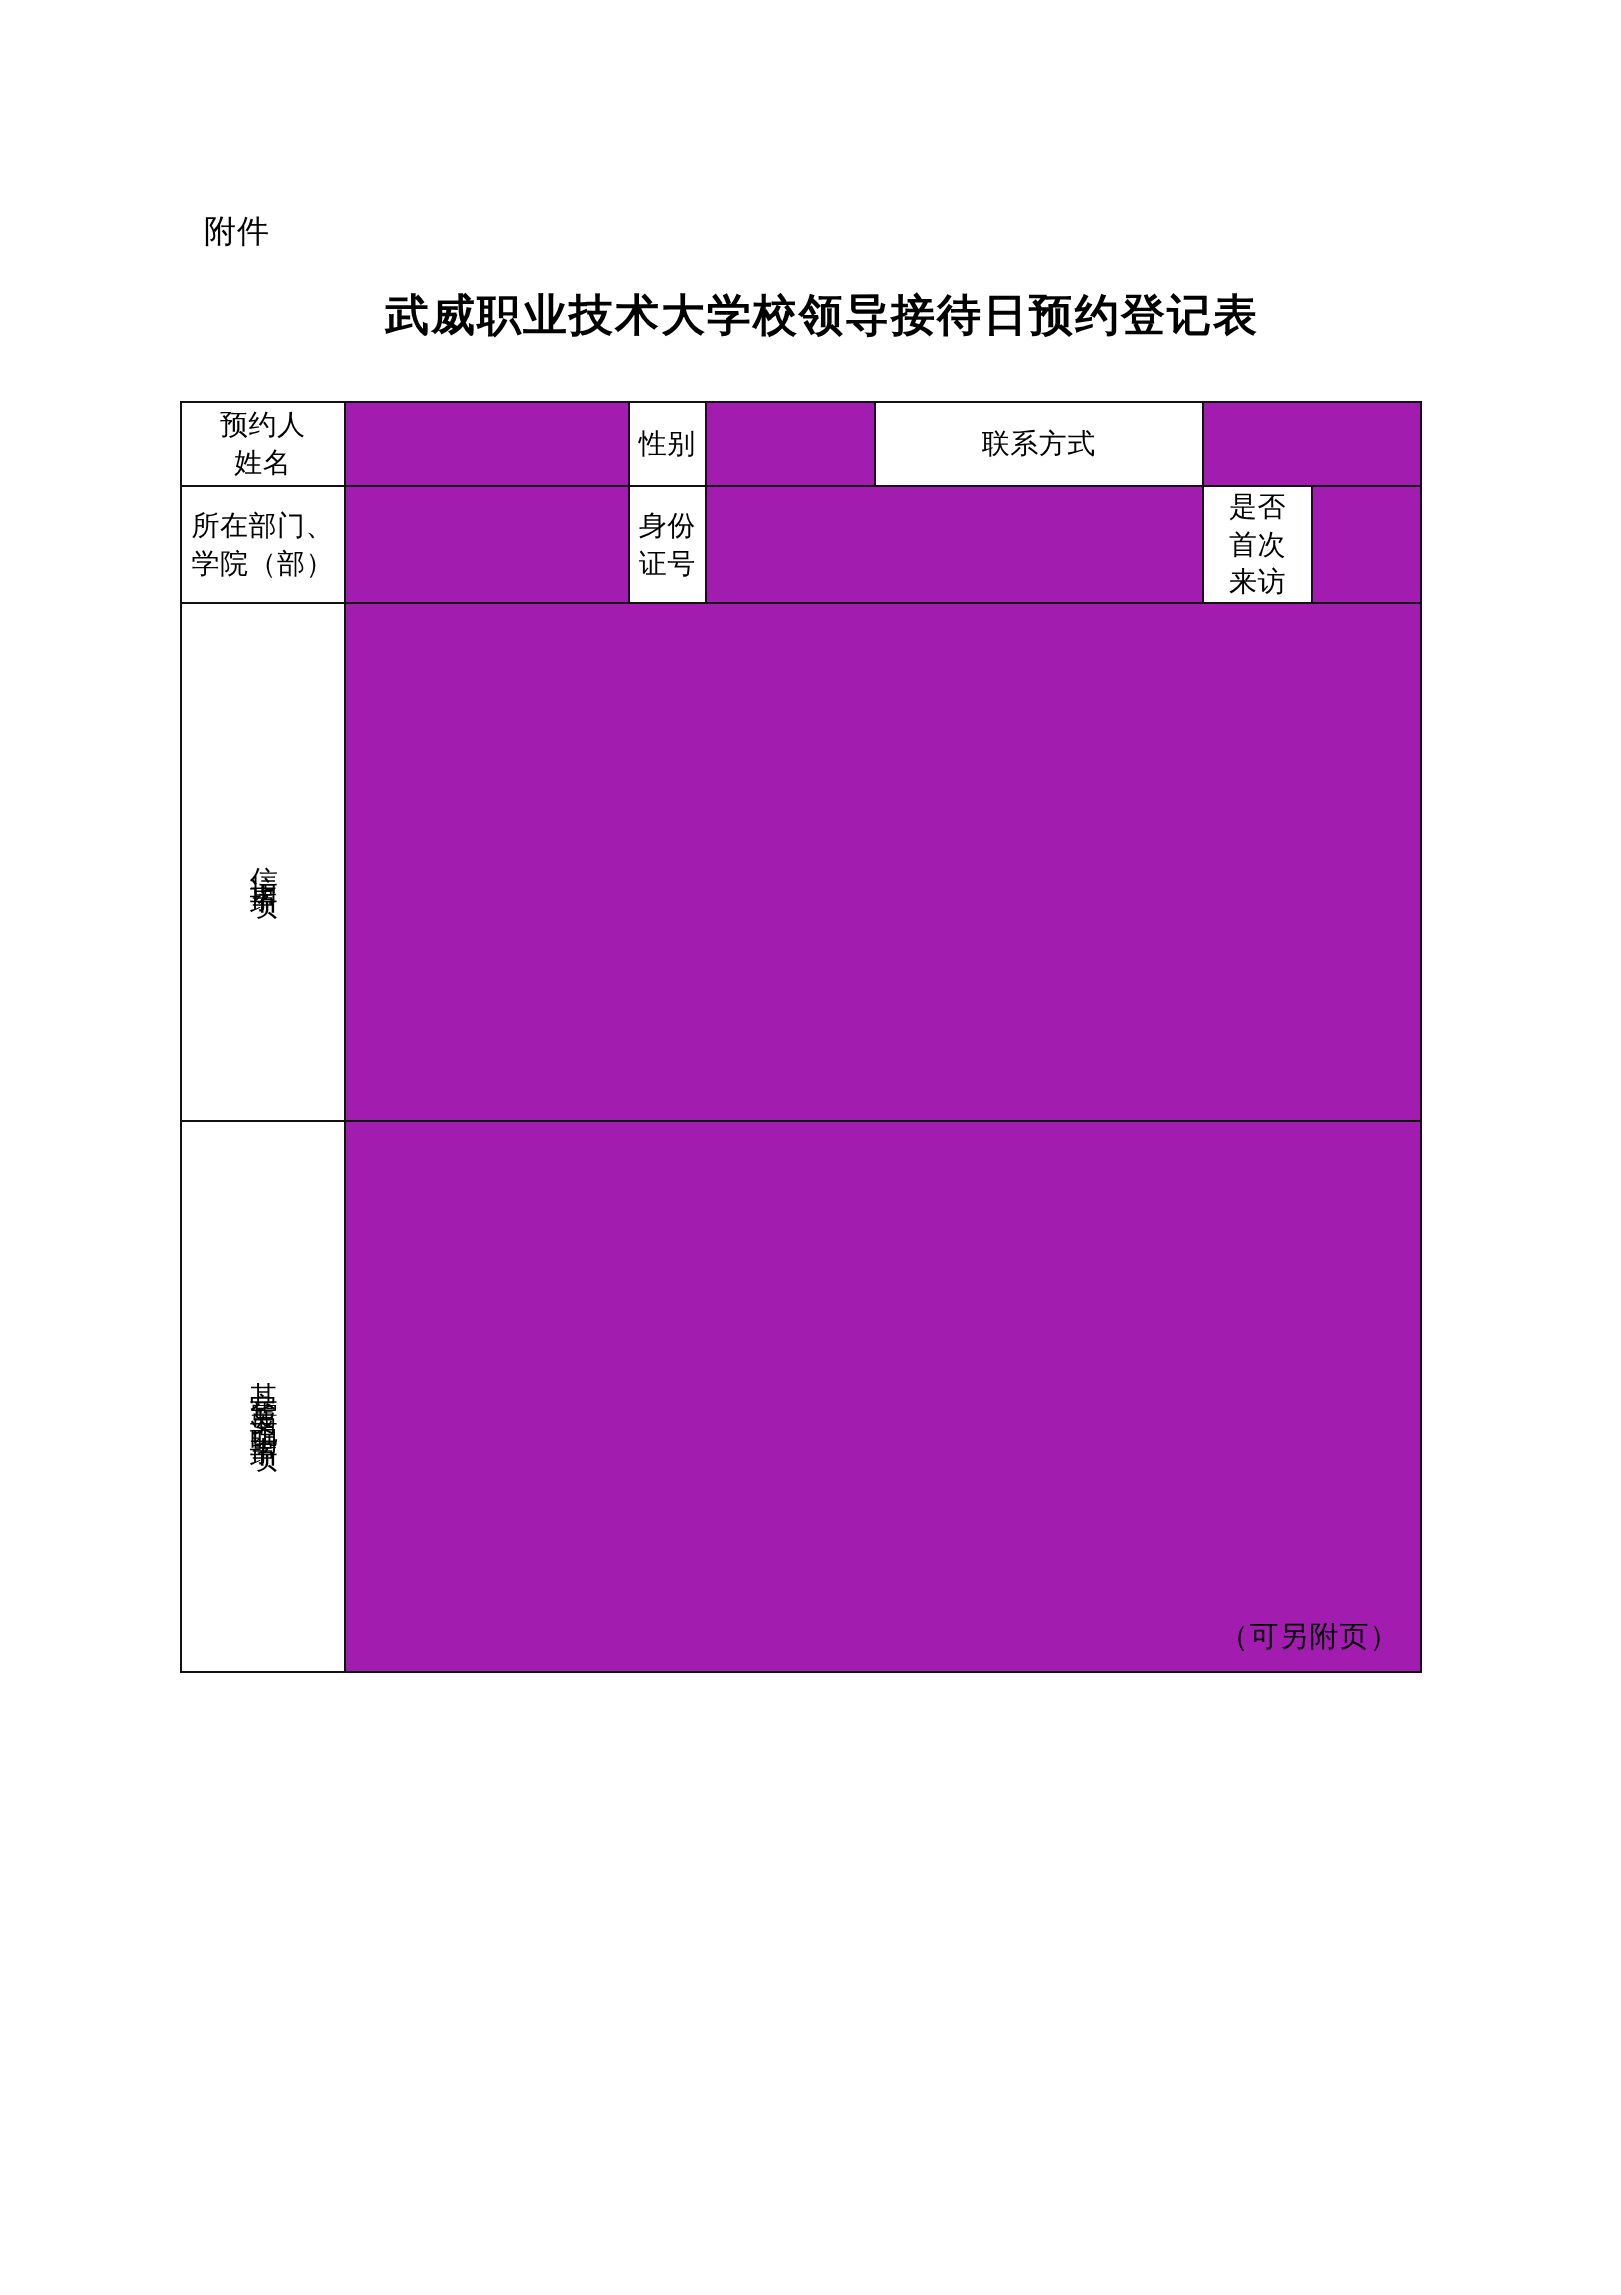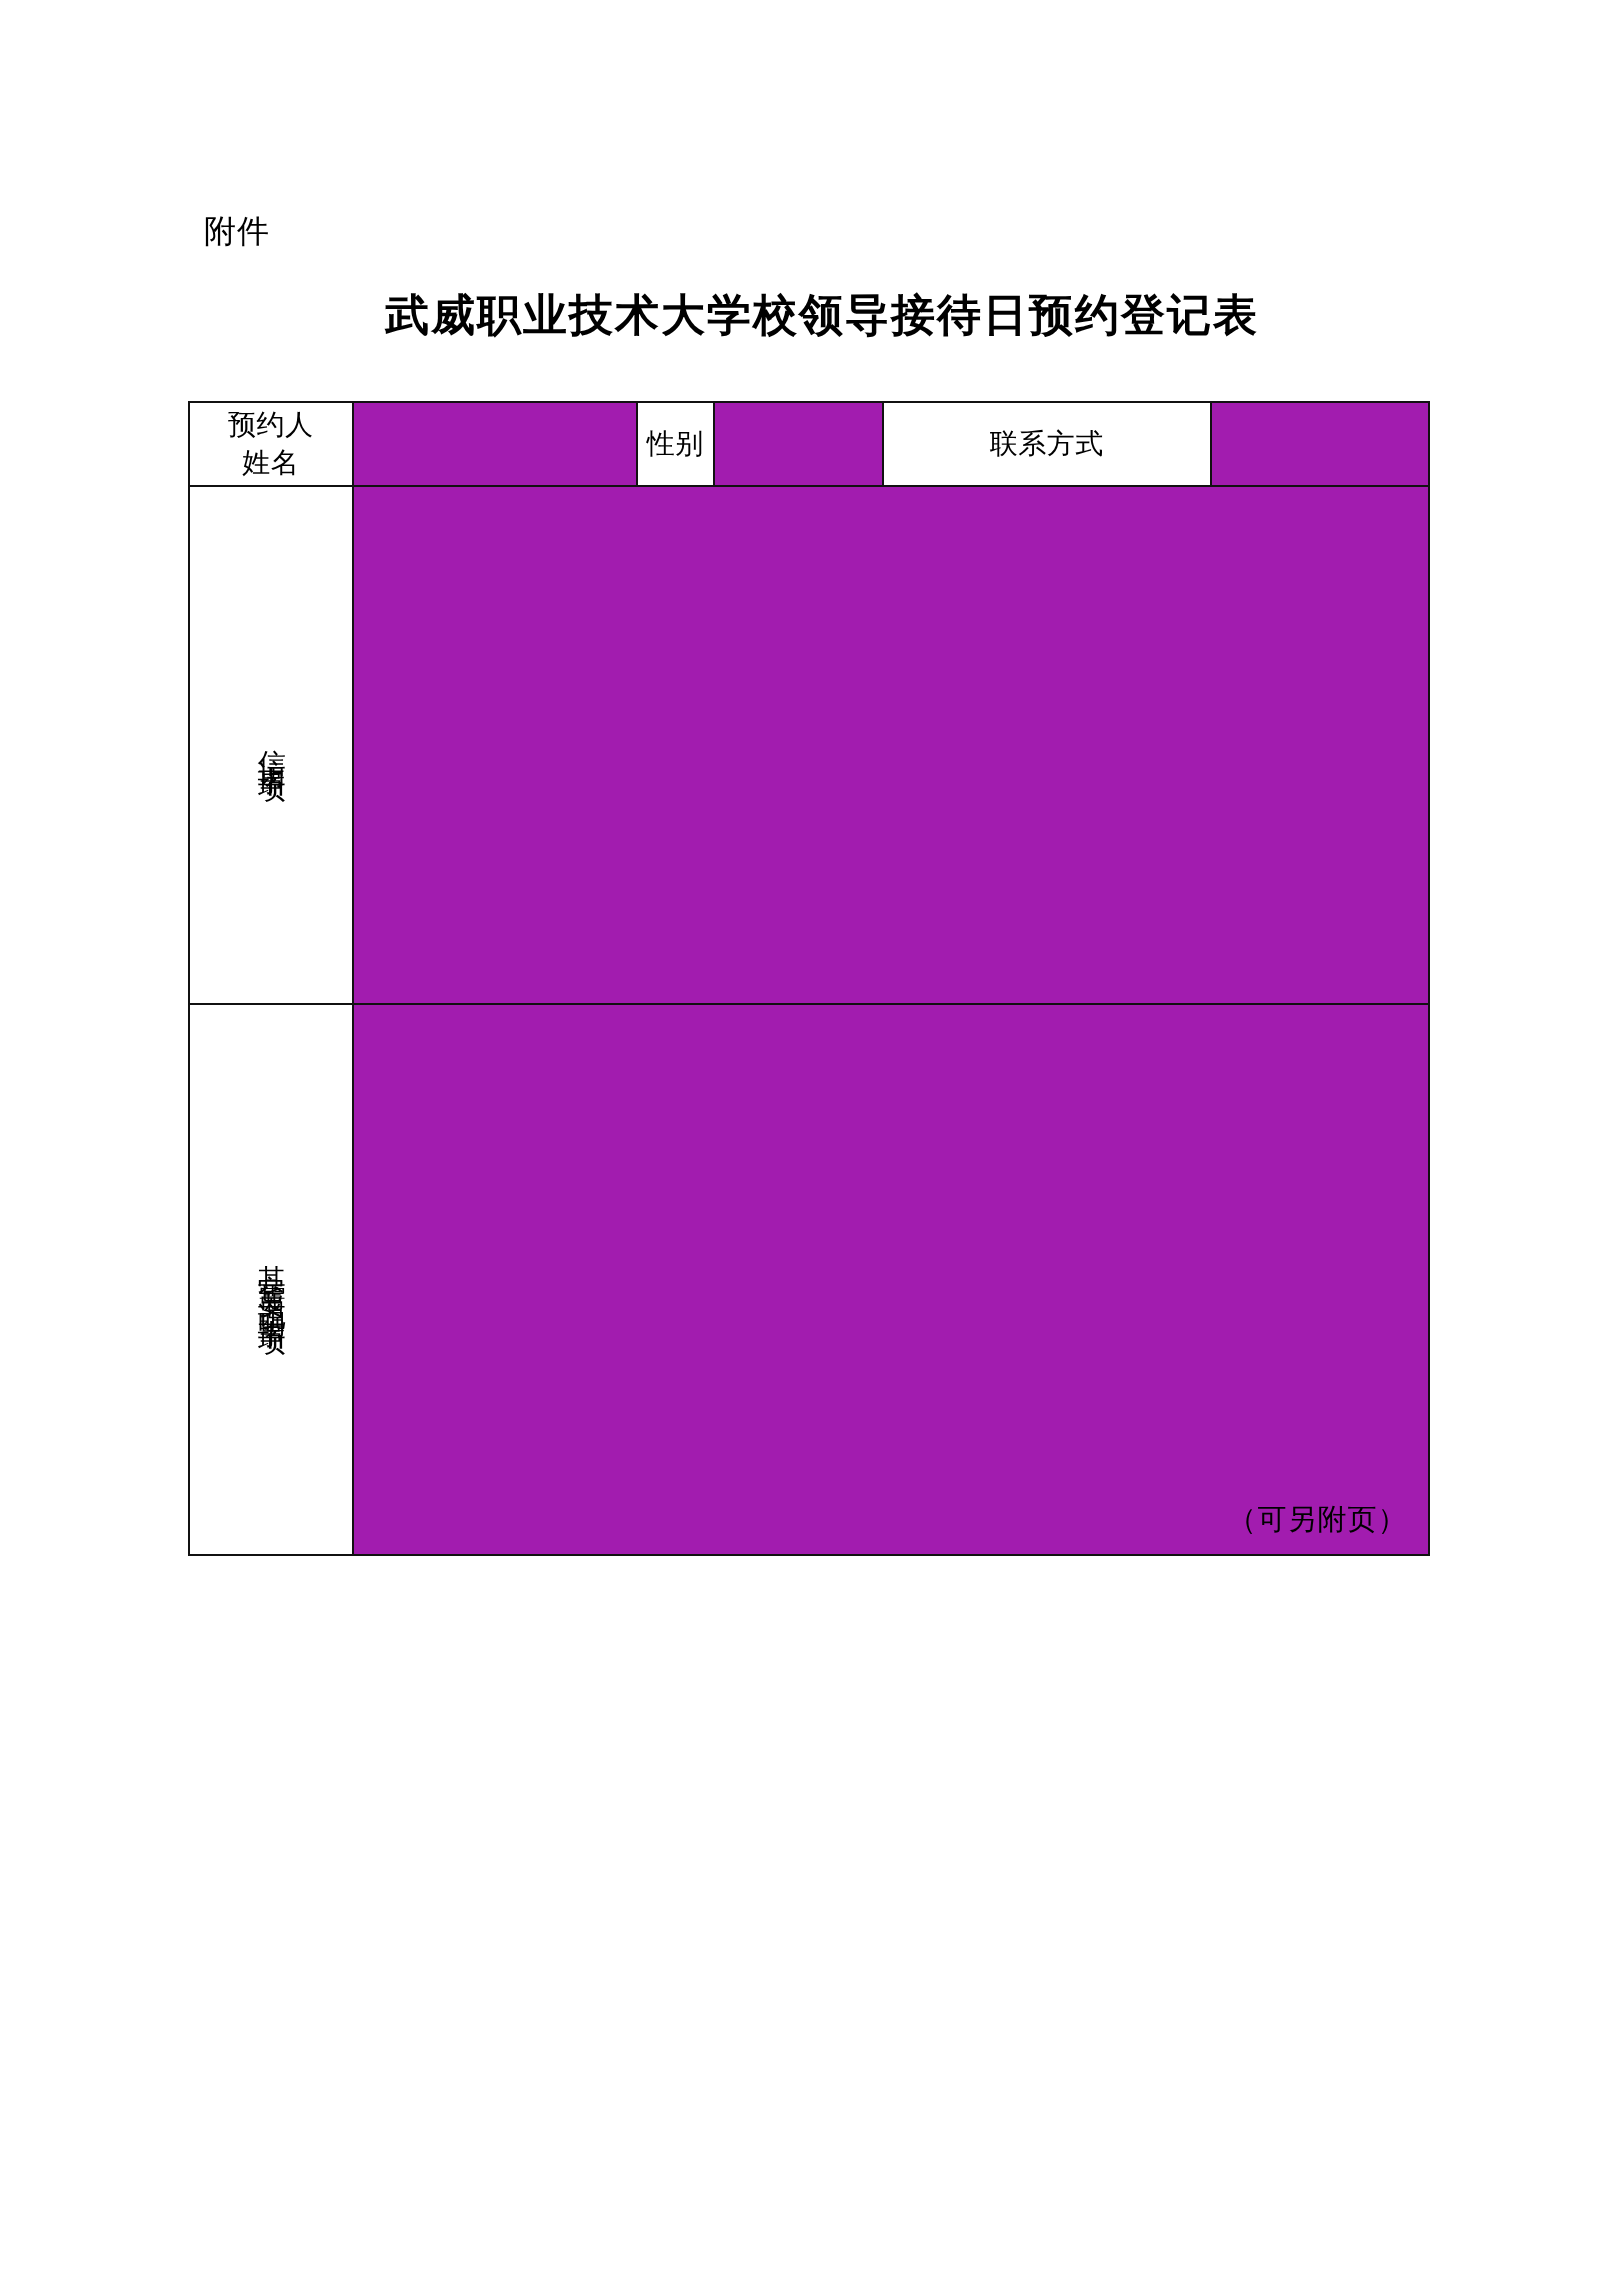--- a/index.html
+++ b/index.html
@@ -45,21 +45,21 @@
     font-size: 44px;
     font-weight: bold;
     letter-spacing: 2px;
     font-family: "DejaVu Serif", "Liberation Serif", serif;
     padding-left: 11px;
   }
 
   
   .form-table {
     position: absolute;
-    left: 188px;
+    left: 180px;
     top: 401px;
     width: 1242px;
     border-collapse: collapse;
     table-layout: fixed;
   }
   .form-table td {
     border: 2px solid #111111;
     padding: 0;
     vertical-align: middle;
     text-align: center;
@@ -136,20 +136,38 @@
         <span>预约人</span>
         <span class="l2">姓名</span>
       </td>
       <td class="blank-cell" colspan="2"></td>
       <td class="label-cell">性别</td>
       <td class="blank-cell"></td>
       <td class="label-cell" style="width:307px;">联系方式</td>
       <td class="blank-cell" colspan="2"></td>
     </tr>
 
+    <tr>
+      <td class="label-cell" style="height:115px;">
+        <span>所在部门、</span>
+        <span class="l2">学院（部）</span>
+      </td>
+      <td class="blank-cell" colspan="2"></td>
+      <td class="label-cell">
+        <span>身份</span>
+        <span class="l2">证号</span>
+      </td>
+      <td class="blank-cell" colspan="2"></td>
+      <td class="label-cell">
+        <span>是否</span>
+        <span class="l2">首次</span>
+        <span class="l2">来访</span>
+      </td>
+      <td class="blank-cell"></td>
+    </tr>
 
     <tr>
       <td class="big-cell-left" style="height:516px;">
         <div class="vert-wrap">
           <span class="vert-label">信访事项</span>
         </div>
       </td>
       <td class="blank-cell" colspan="7"></td>
     </tr>
 

